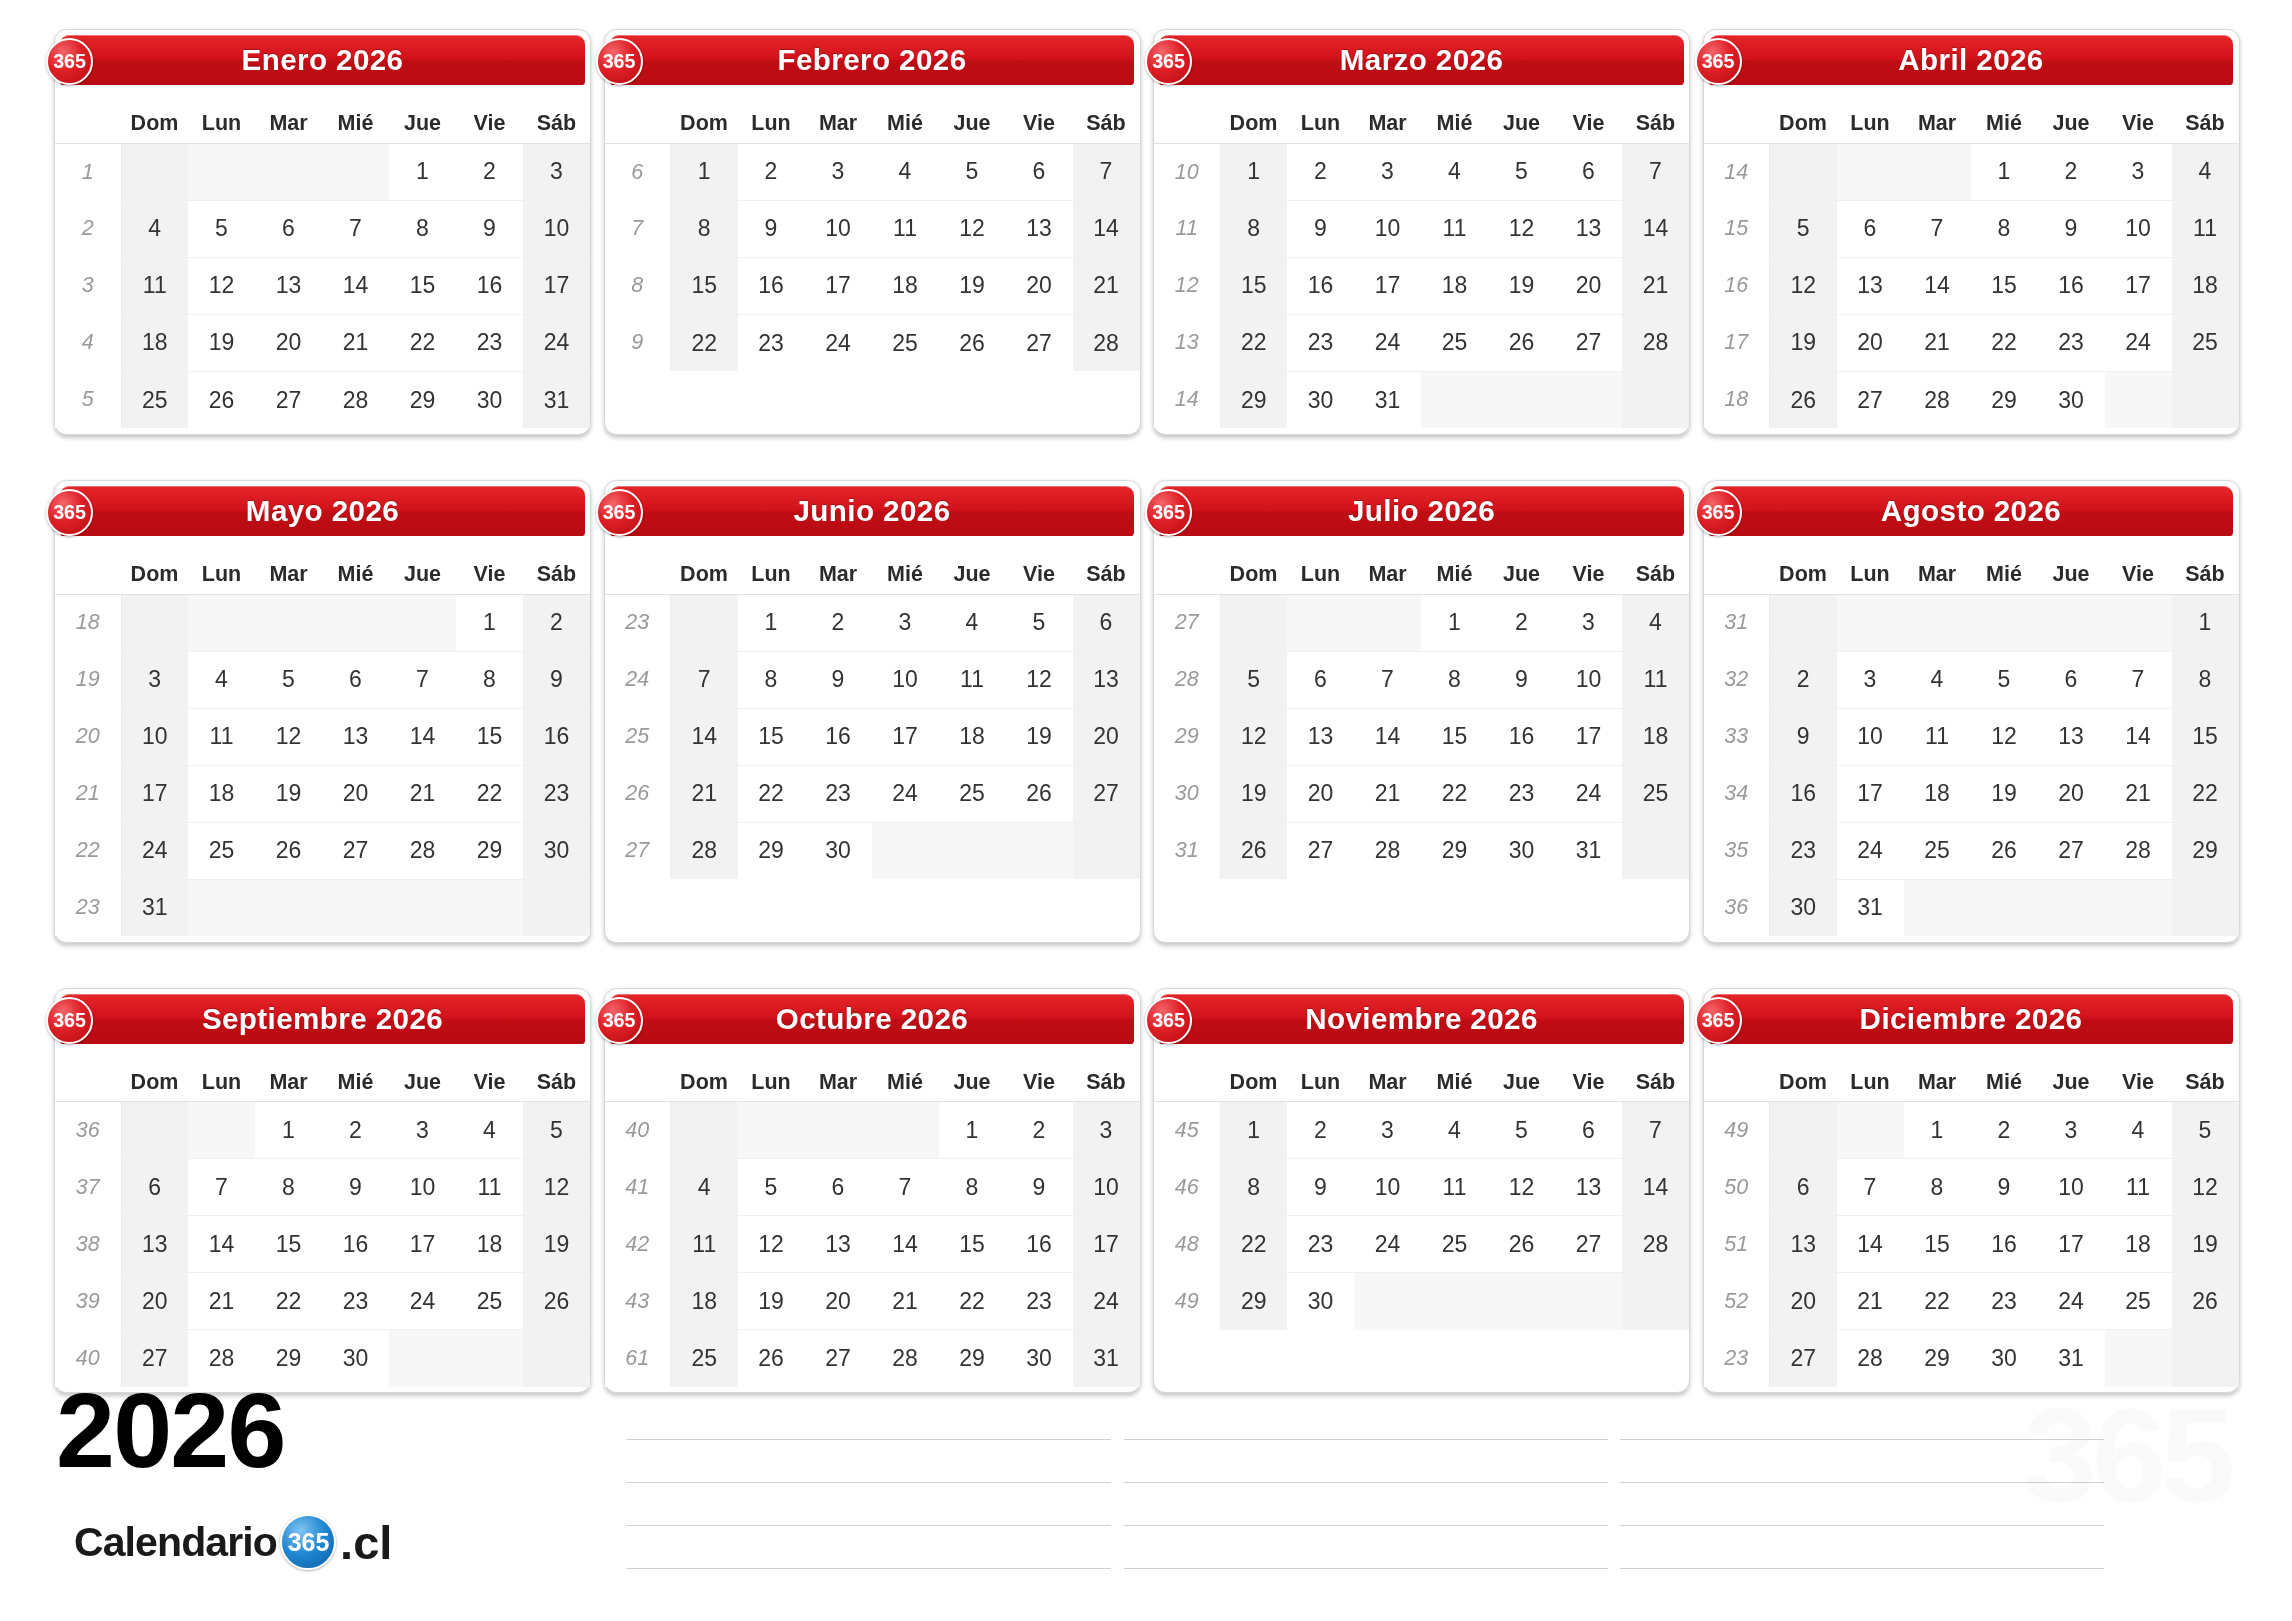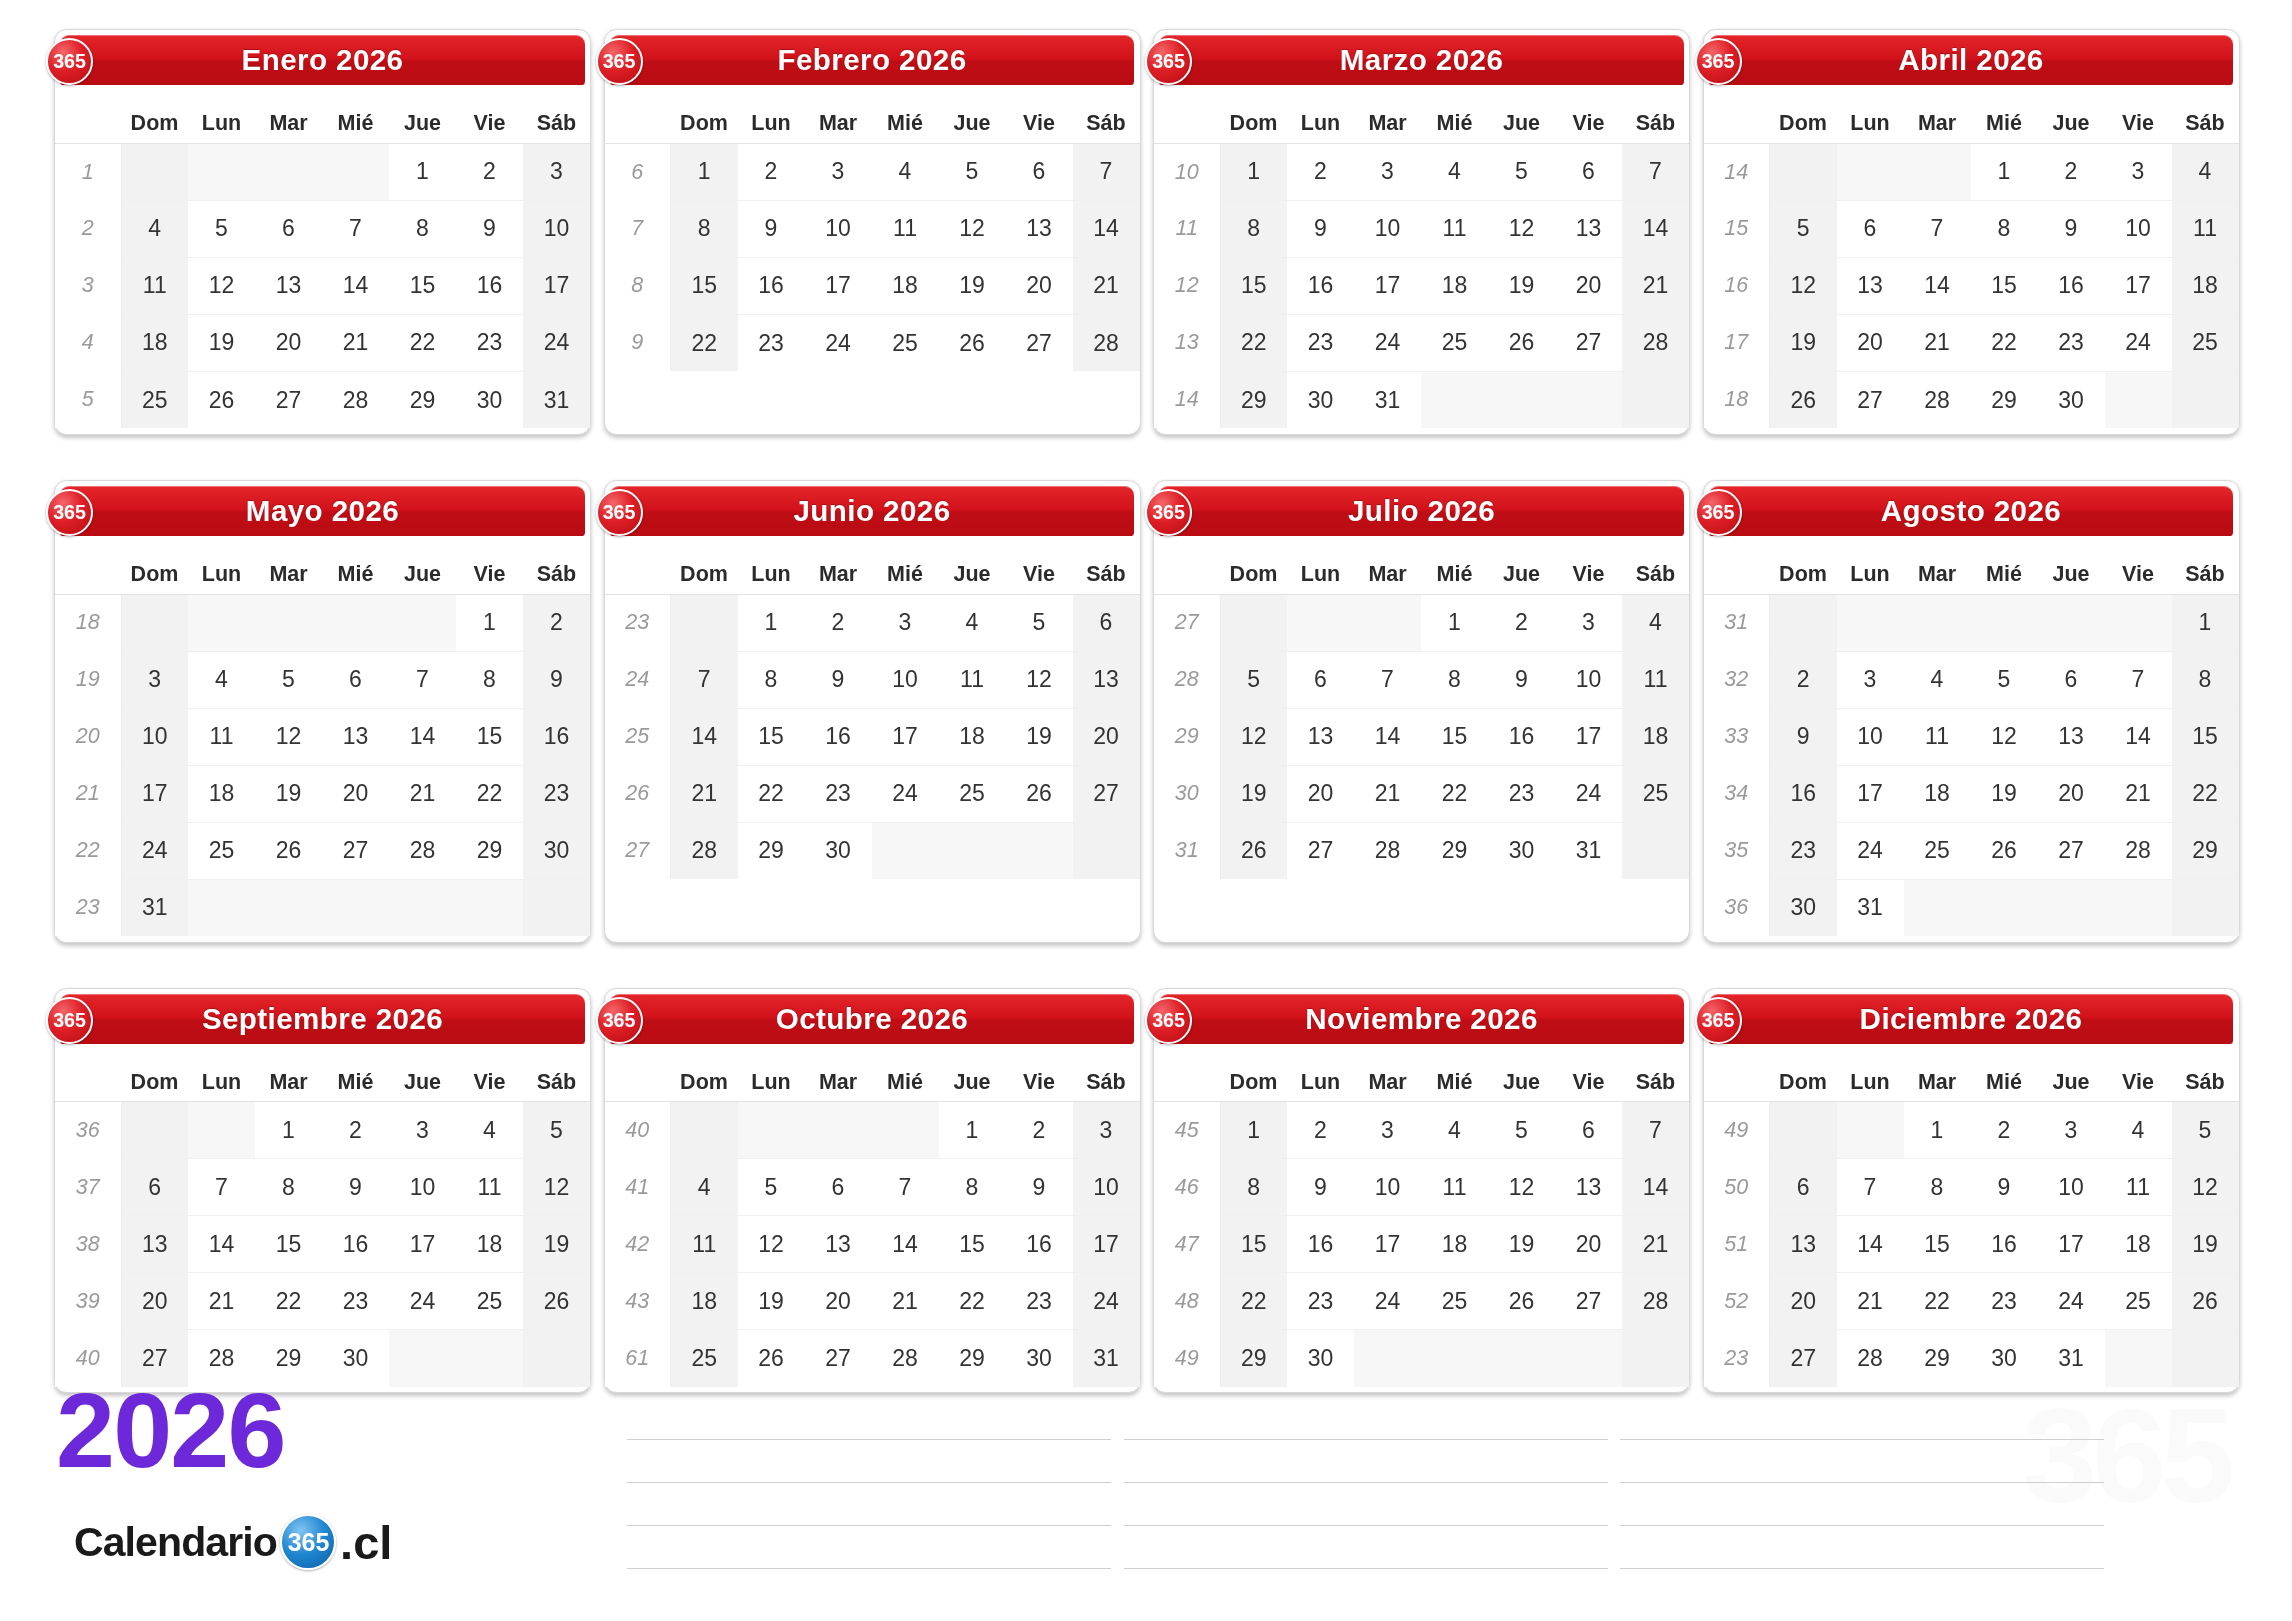--- a/index.html
+++ b/index.html
@@ -99,21 +99,21 @@
   td.empty { background: #f7f7f7; }
   td.empty.weekend { background: #f2f2f2; }
   tbody tr:last-child td { border-bottom: none; }
 
   
   .footer-year {
     position: absolute;
     left: 56px; top: 1370px;
     font-size: 106px;
     font-weight: bold;
-    color: #6d28d9;
+    color: #000000;
     letter-spacing: -1.8px;
   }
   .logo {
     position: absolute;
     left: 74px; top: 1514px;
     display: flex;
     align-items: center;
     height: 56px;
   }
   .logo .lt {
@@ -948,30 +948,20 @@
             </tr>
             <tr>
               <td class="wk">46</td>
               <td class="day weekend">8</td>
               <td class="day">9</td>
               <td class="day">10</td>
               <td class="day">11</td>
               <td class="day">12</td>
               <td class="day">13</td>
               <td class="day weekend">14</td>
-            </tr>
-            <tr>
-              <td class="wk">47</td>
-              <td class="day weekend">15</td>
-              <td class="day">16</td>
-              <td class="day">17</td>
-              <td class="day">18</td>
-              <td class="day">19</td>
-              <td class="day">20</td>
-              <td class="day weekend">21</td>
             </tr>
             <tr>
               <td class="wk">48</td>
               <td class="day weekend">22</td>
               <td class="day">23</td>
               <td class="day">24</td>
               <td class="day">25</td>
               <td class="day">26</td>
               <td class="day">27</td>
               <td class="day weekend">28</td>

